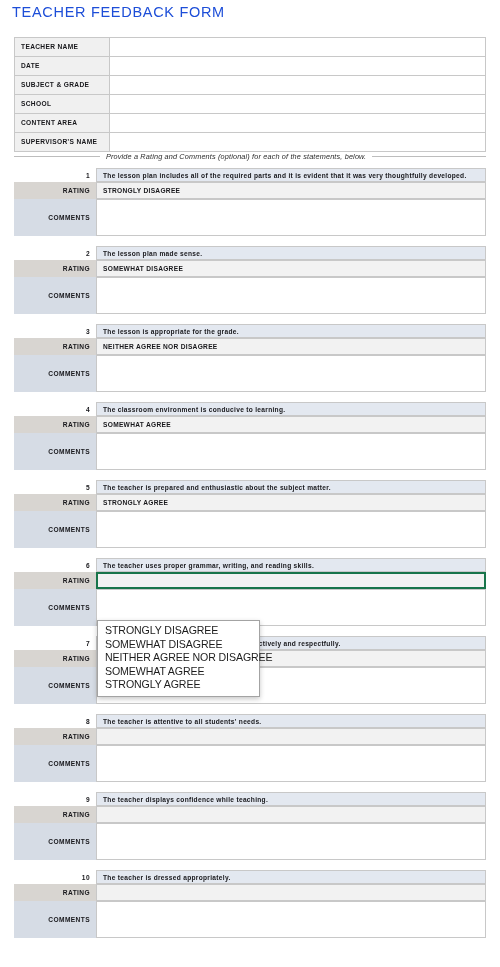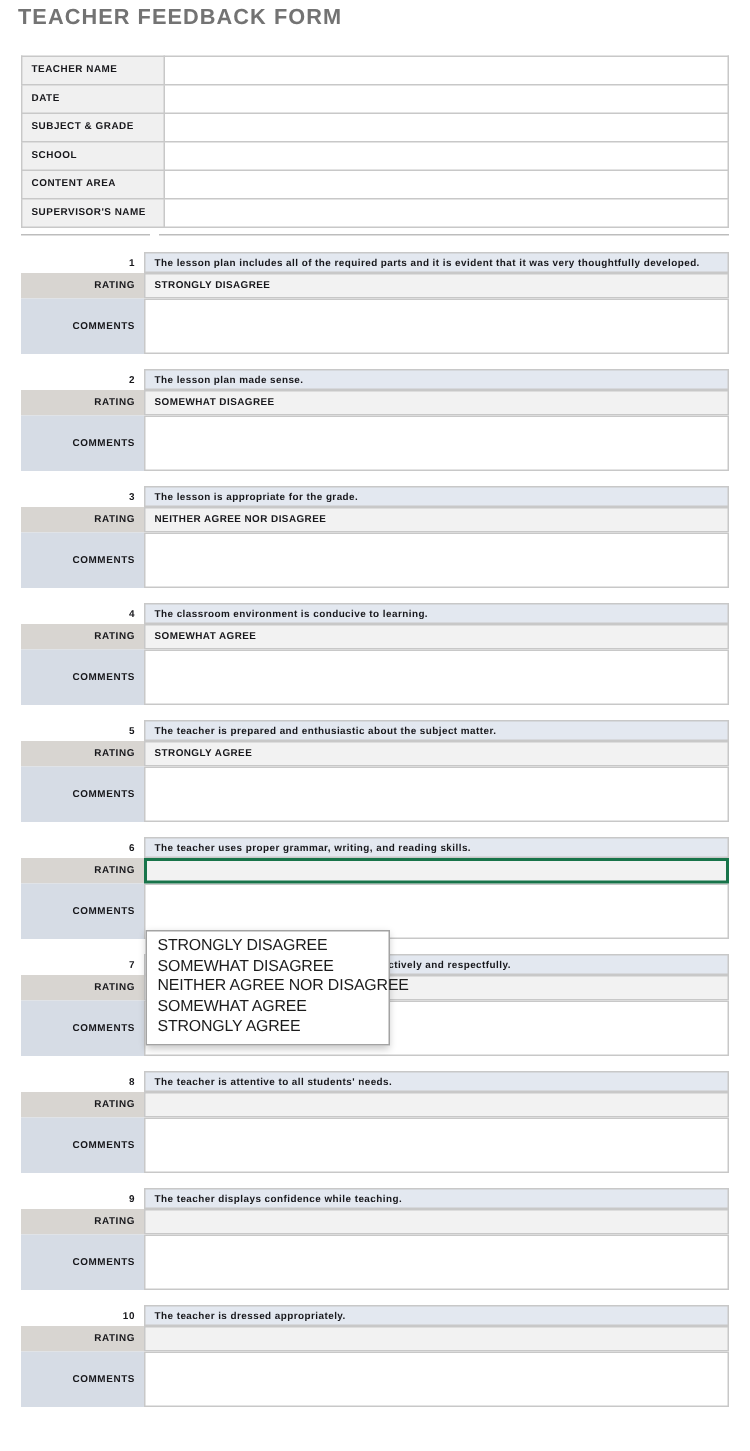--- a/index.html
+++ b/index.html
@@ -15,23 +15,23 @@
     color: #1a1a1a;
     position: relative;
   }
 
   
   .page-title {
     position: absolute;
     left: 12px;
     top: 4px;
     font-size: 14.5px;
-    font-weight: bold;
+    font-weight: normal;
     letter-spacing: 0.7px;
-    color: #737373;
+    color: #1d4ed8;
     white-space: nowrap;
   }
 
   
   .info-table {
     position: absolute;
     left: 14px;
     top: 37px;
     width: 472px;
     border-collapse: collapse;
@@ -207,20 +207,21 @@
       </tr>
       <tr>
         <td class="label">SUPERVISOR'S NAME</td>
         <td class="value"></td>
       </tr>
     </tbody>
 </table>
 
 <div class="instruction-row">
   <div class="rule left"></div>
+  <div class="instruction-text">Provide a Rating and Comments (optional) for each of the statements, below.</div>
   <div class="rule right"></div>
 </div>
 
 <div class="blocks">
     <div class="qblock">
       <div class="qrow row-statement">
         <div class="lbl">1</div>
         <div class="fld">The lesson plan includes all of the required parts and it is evident that it was very thoughtfully developed.</div>
       </div>
       <div class="qrow row-rating">

